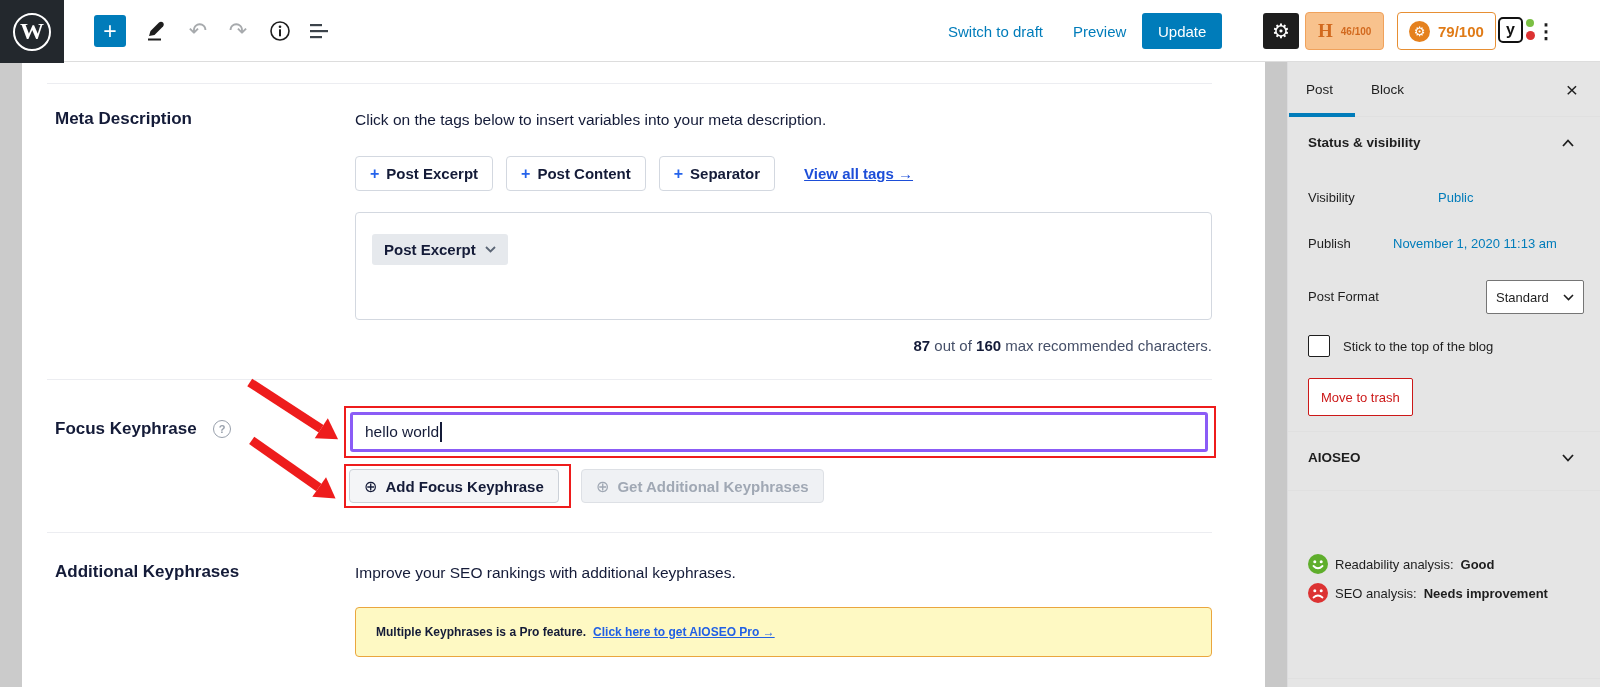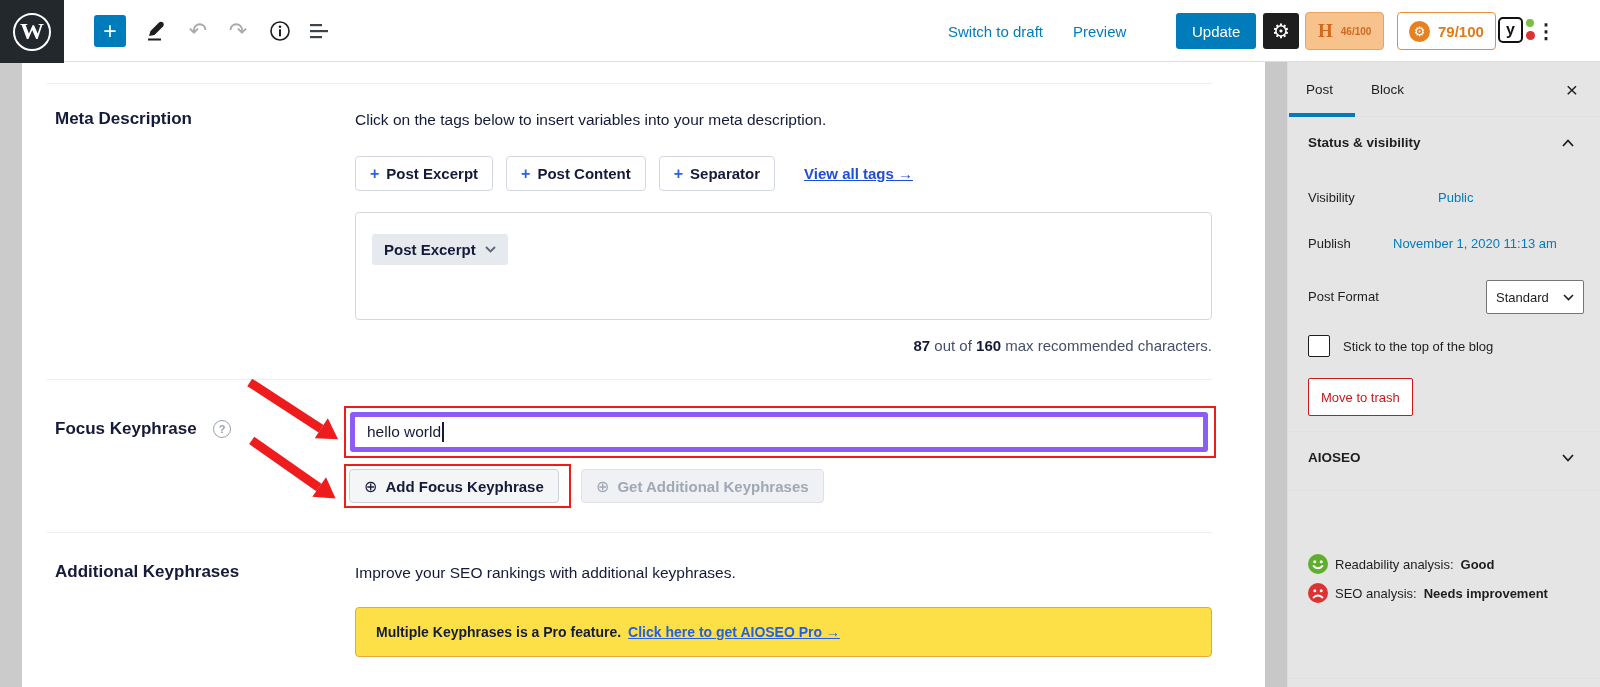--- a/index.html
+++ b/index.html
@@ -16,21 +16,21 @@
   .tb-icon { position:absolute; top:19px; width:24px; height:24px; display:flex; align-items:center; justify-content:center; }
   .tb-undo { left:186px; color:#a7aaad; font-size:22px; }
   .tb-redo { left:226px; color:#a7aaad; font-size:22px; }
   .tb-pencil { left:144px; }
   .tb-info { left:268px; }
   .tb-list { left:308px; }
   .tb-link { position:absolute; top:23px; color:#007cba; font-size:15px; text-decoration:none; cursor:pointer; }
   #switch-draft { left:948px; }
   #preview-link { left:1073px; }
   #update-btn { position:absolute; left:1142px; top:13px; height:36px; padding:0 16px; background:#007cba; border:none; border-radius:3px;
-                color:#fff; font-size:15px; cursor:pointer;margin-left:34px; }
+                color:#fff; font-size:15px; cursor:pointer; }
   #gear-btn { position:absolute; left:1263px; top:13px; width:36px; height:36px; background:#1e1e1e; border:none; border-radius:3px;
               color:#fff; font-size:20px; line-height:36px; text-align:center; cursor:pointer; }
   #headline-badge { position:absolute; left:1305px; top:12px; height:38px; padding:0 12px; background:#f8c28d; border:1px solid #f0a25c;
                     border-radius:4px; display:flex; align-items:center; gap:8px; cursor:pointer; }
   #headline-badge .hletter { color:#d2691e; font-family:"Liberation Serif", serif; font-weight:bold; font-size:19px; }
   #headline-badge .score { color:#d2691e; font-weight:bold; font-size:10px; }
   #seo-badge { position:absolute; left:1397px; top:12px; height:38px; padding:0 11px; background:#fff; border:1px solid #e78f33;
                border-radius:4px; display:flex; align-items:center; gap:8px; cursor:pointer; }
   #seo-badge .gcirc { width:21px; height:21px; background:#e5811e; border-radius:50%; color:#fff; font-size:13px; line-height:21px; text-align:center; }
   #seo-badge .score { color:#e07b17; font-weight:bold; font-size:15px; }
@@ -59,31 +59,31 @@
   #view-all-tags { margin-left:16px; color:#1d4ed8; font-size:15px; font-weight:bold; text-decoration:underline; cursor:pointer; }
   #md-textarea { position:absolute; left:355px; top:212px; width:857px; height:108px; background:#fff; border:1px solid #d3d8e0; border-radius:4px; cursor:text; }
   #md-chip { position:absolute; left:16px; top:21px; height:31px; padding:0 12px; background:#e6e9ed; border-radius:3px; display:flex;
              align-items:center; gap:9px; font-size:15px; font-weight:bold; color:#141b38; cursor:pointer; }
   #char-count { position:absolute; left:700px; top:337px; width:512px; text-align:right; font-size:15px; color:#454f68; }
   #char-count b { color:#141b38; }
 
   #fk-help { position:absolute; left:213px; top:420px; width:18px; height:18px; border:1.5px solid #98a0ac; border-radius:50%;
              color:#98a0ac; font-size:11px; font-weight:bold; display:flex; align-items:center; justify-content:center; cursor:pointer; }
   .red-rect { position:absolute; border:2px solid #ee1c1c; }
-  #fk-input { position:absolute; left:350px; top:412px; width:858px; height:40px; border:5px solid #8b5cf6; border-radius:3px; background:#fff;
+  #fk-input { position:absolute; left:350px; top:412px; width:858px; height:40px; border:3px solid #8b5cf6; border-radius:3px; background:#fff;
               display:flex; align-items:center; padding-left:12px; font-size:15.5px; color:#141b38; cursor:text; }
   #fk-input .caret { display:inline-block; width:1.5px; height:20px; background:#141b38; margin-left:1px; }
   .kp-btn { position:absolute; height:34px; padding:0 14px; border-radius:4px; display:flex; align-items:center; gap:8px;
             font-size:15px; font-weight:bold; cursor:pointer; }
   #add-kp-btn { left:349px; top:469px; background:#f4f5f7; border:1px solid #ccd1d8; color:#141b38; }
   #get-kp-btn { left:581px; top:469px; background:#eff1f4; border:1px solid #dde0e5; color:#a0a8b4; cursor:default; }
   .kp-btn .oplus { font-size:16px; font-weight:normal; }
 
-  #pro-notice { position:absolute; left:355px; top:607px; width:857px; height:50px; background:#fde047; border:1px solid #eaa63e;
-                border-radius:4px; display:flex; align-items:center; padding-left:20px; font-size:14px; }
+  #pro-notice { position:absolute; left:355px; top:607px; width:857px; height:50px; background:#fef9c3; border:1px solid #eaa63e;
+                border-radius:4px; display:flex; align-items:center; padding-left:20px; font-size:12px; }
   #pro-notice .ntext { font-weight:bold; color:#141b38; }
   #pro-notice a { margin-left:7px; font-weight:bold; color:#2160e4; text-decoration:underline; cursor:pointer; }
 
   
   .arrow { position:absolute; display:flex; align-items:center; transform-origin:left center; z-index:20; }
   .arrow .shaft { height:9px; background:#ee1c1c; }
   .arrow .head { width:0; height:0; border-left:20px solid #ee1c1c; border-top:12px solid transparent; border-bottom:12px solid transparent; }
   #arrow1 { left:250px; top:370px; transform:rotate(33deg); }
   #arrow1 .shaft { width:85px; }
   #arrow2 { left:252px; top:428px; transform:rotate(35deg); }

